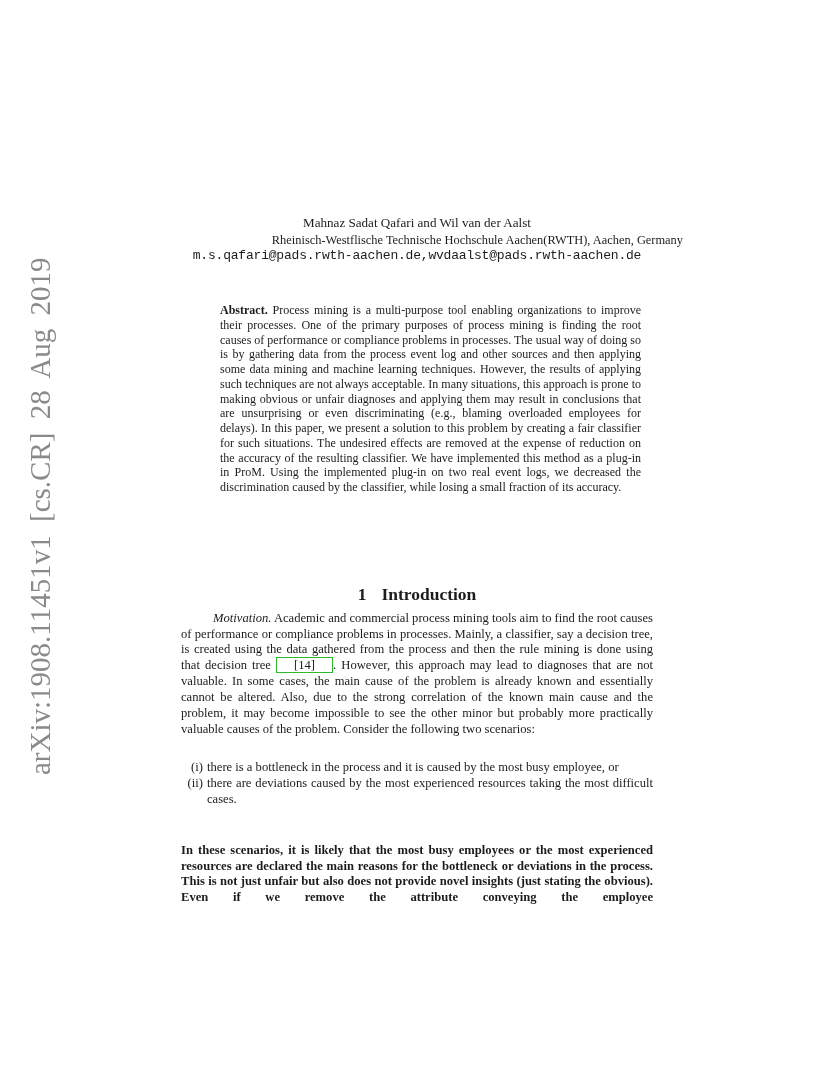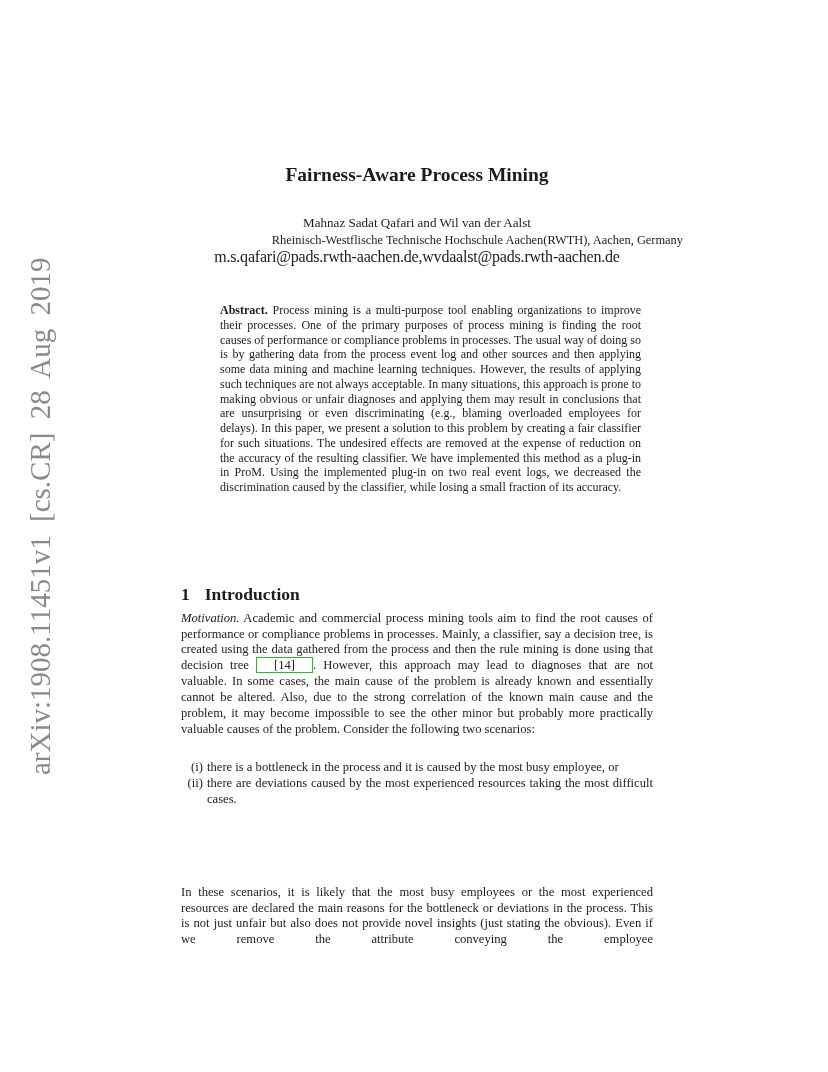--- a/index.html
+++ b/index.html
@@ -57,56 +57,57 @@
     width: 532px;
     text-align: right;
     font-size: 12.4px;
   }
   .emails {
     position: absolute;
     left: 151px;
     top: 248px;
     width: 532px;
     text-align: center;
-    font-family: Liberation Serif, serif;
-    font-size: 16px;
+    font-family: Liberation Mono, monospace;
+    font-size: 13px;
     letter-spacing: -0.2px;
   }
   .abstract {
     position: absolute;
     left: 220px;
     top: 303px;
     width: 421px;
     font-size: 12px;
     line-height: 14.75px;
     text-align: justify;
   }
   .abstract b { font-weight: bold; margin-top: 36px; }
   .section-heading {
     position: absolute;
     left: 181px;
     top: 570px;
     width: 472px;
     font-size: 17.5px;
     font-weight: bold;
     line-height: 1.1;
+    text-align: center;
   }
   .section-heading .sec-num { margin-right: 15px; }
   .body-block {
     font-size: 12.6px;
     line-height: 15.9px;
     text-align: justify;
   }
   .p1 {
     position: absolute;
     left: 181px;
     top: 598px;
     width: 472px;
   }
-  .p1 em { font-style: italic; }
+  .p1 em { font-style: italic; margin-left: 32px; }
   .cite {
     border: 1px solid #2db82d;
     padding: 0 17px;
     white-space: nowrap;
   }
   .scenario-list {
     position: absolute;
     left: 181px;
     top: 760px;
     width: 472px;
@@ -119,33 +120,33 @@
   .list-item .marker {
     position: absolute;
     left: 0;
     top: 0;
     width: 22px;
     text-align: right;
   }
   .p2 {
     position: absolute;
     left: 181px;
-    top: 872px;
+    top: 830px;
     width: 472px;
     text-align-last: justify;
+    font-weight: bold;
   }
 </style>
 </head>
 <body>
 
 <div class="page">
 
   <div class="watermark">arXiv:1908.11451v1 [cs.CR] 28 Aug 2019</div>
 
-  <h1 class="title">Fairness-Aware Process Mining</h1>
 
   <div class="authors">Mahnaz Sadat Qafari and Wil van der Aalst</div>
 
   <div class="affiliation">Rheinisch-Westflische Technische Hochschule Aachen(RWTH), Aachen, Germany</div>
 
   <div class="emails">m.s.qafari@pads.rwth-aachen.de,wvdaalst@pads.rwth-aachen.de</div>
 
   <div class="abstract">
     <b>Abstract.</b>
     <span>Process mining is a multi-purpose tool enabling organizations to improve their processes. One of the primary purposes of process mining is finding the root causes of performance or compliance problems in processes. The usual way of doing so is by gathering data from the process event log and other sources and then applying some data mining and machine learning techniques. However, the results of applying such techniques are not always acceptable. In many situations, this approach is prone to making obvious or unfair diagnoses and applying them may result in conclusions that are unsurprising or even discriminating (e.g., blaming overloaded employees for delays). In this paper, we present a solution to this problem by creating a fair classifier for such situations. The undesired effects are removed at the expense of reduction on the accuracy of the resulting classifier. We have implemented this method as a plug-in in ProM. Using the implemented plug-in on two real event logs, we decreased the discrimination caused by the classifier, while losing a small fraction of its accuracy.</span>

